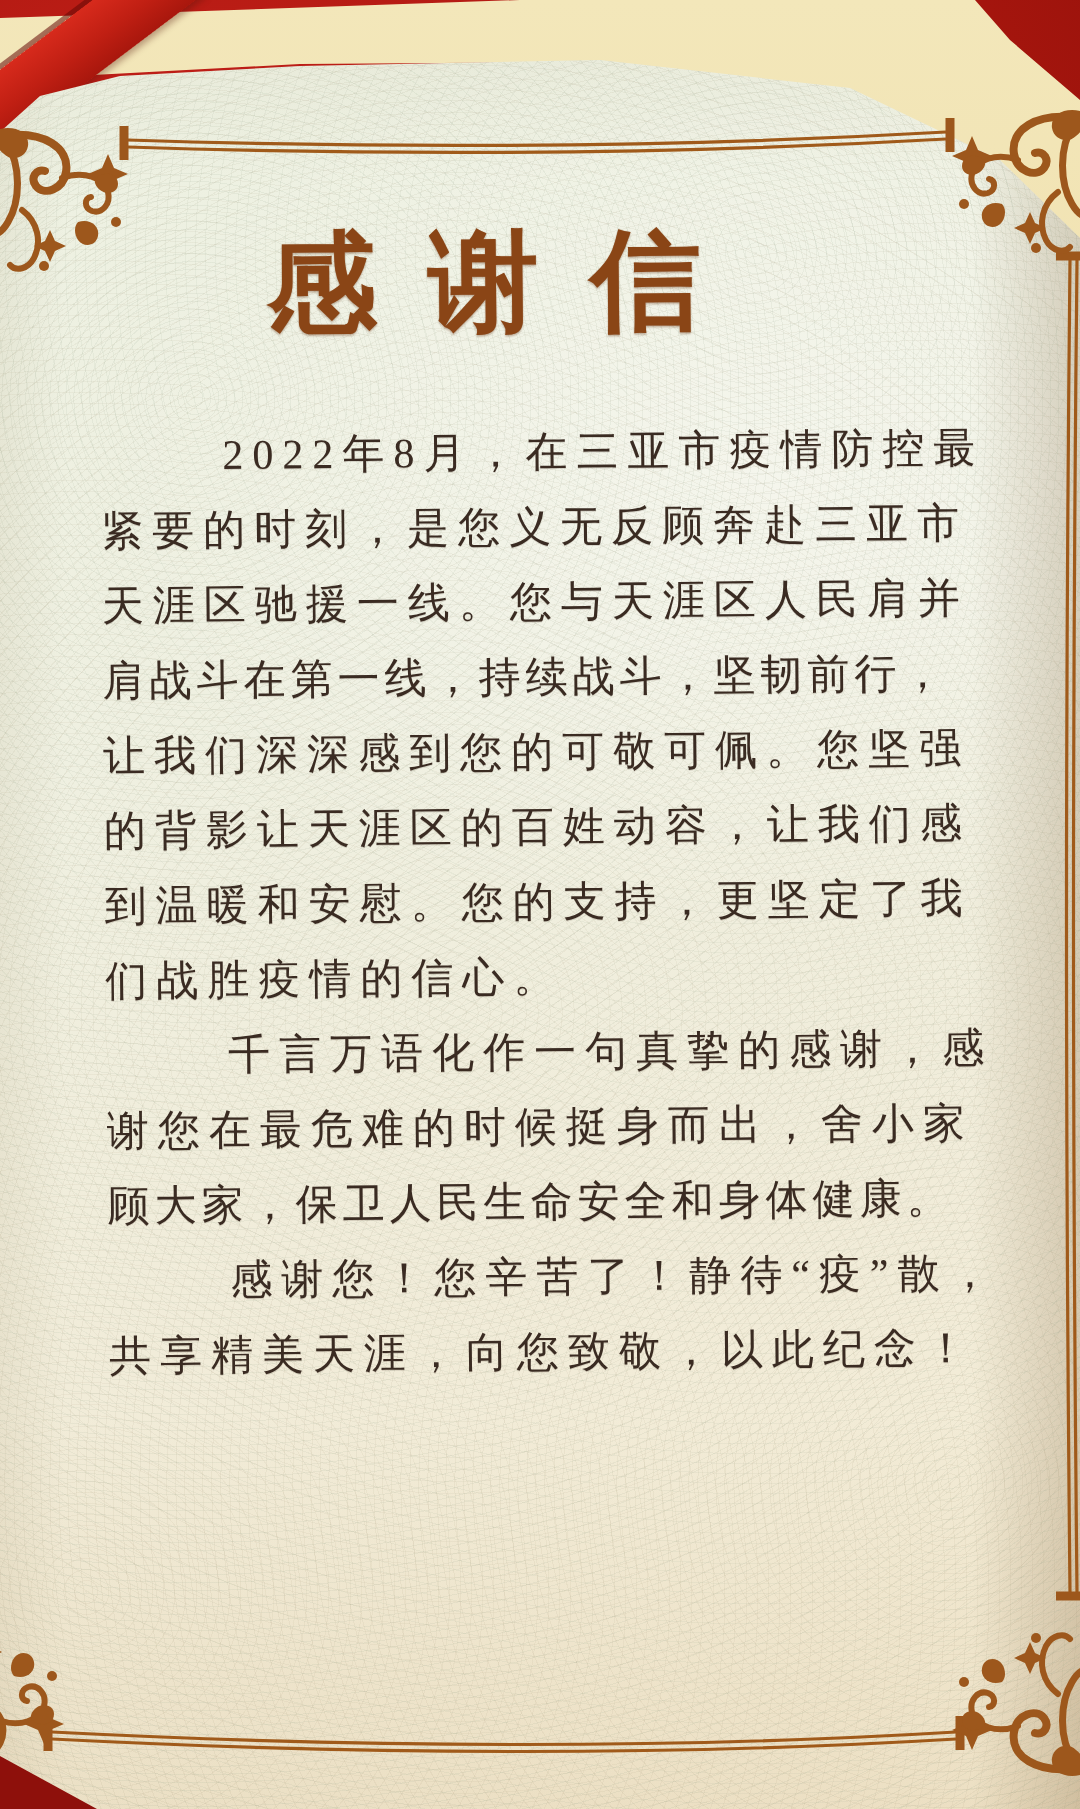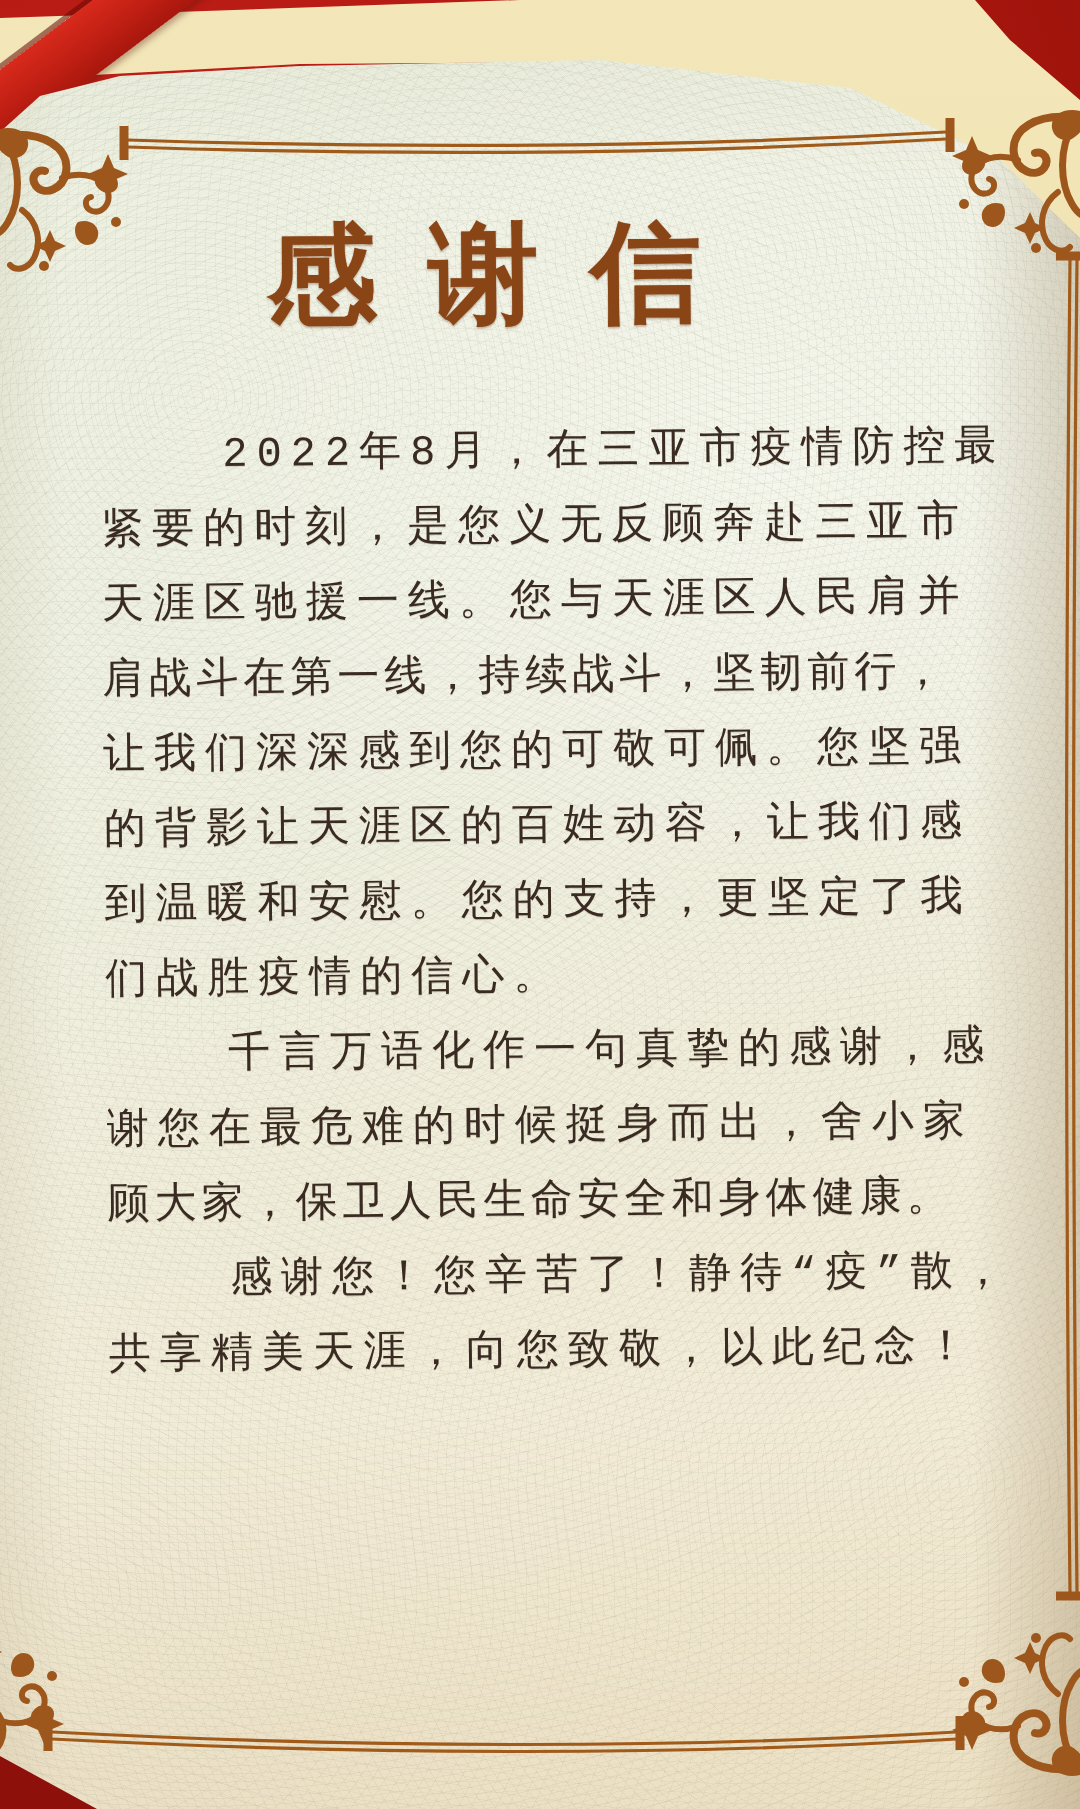--- a/index.html
+++ b/index.html
@@ -1,21 +1,21 @@
 <!DOCTYPE html>
 <html><head>
 <meta charset="utf-8">
 <style>
   html,body{margin:0;padding:0;}
   body{
     width:1080px;height:1809px;overflow:hidden;position:relative;
     font-family:"Liberation Serif","DejaVu Serif",serif;
     background:radial-gradient(1200px 900px at 18% 12%, #c42019, #a4150d 70%, #8e100b 100%);
   }
-  .scene{position:absolute;inset:0;font-family:Liberation Mono, monospace;}
+  .scene{position:absolute;inset:0;}
 
   
   .page-edge{
     position:absolute;inset:0;z-index:1;
     background:linear-gradient(to bottom,#f3e7ba 0%,#ecd9a2 55%,#dcc488 100%);
     clip-path:polygon(0 18px,520px 0,975px 0,1010px 40px,1080px 100px,1080px 242px,
                       1000px 162px,850px 90px,600px 62px,300px 64px,0 80px);
   }
 
   

